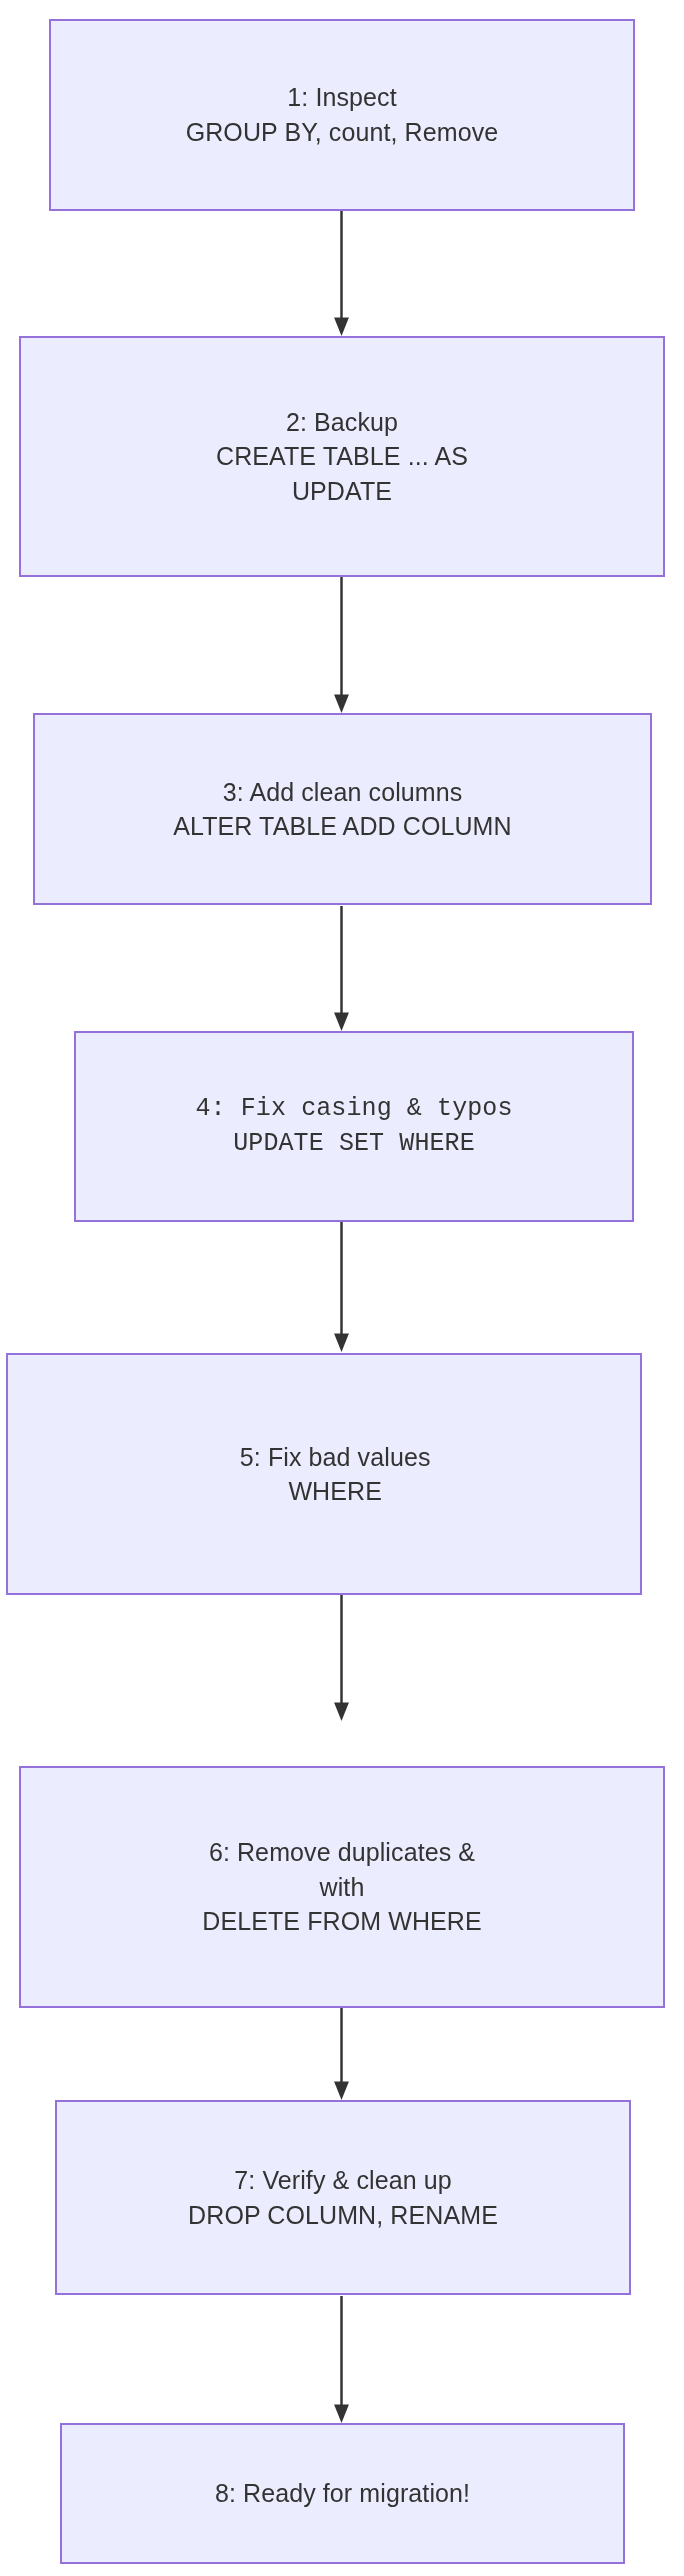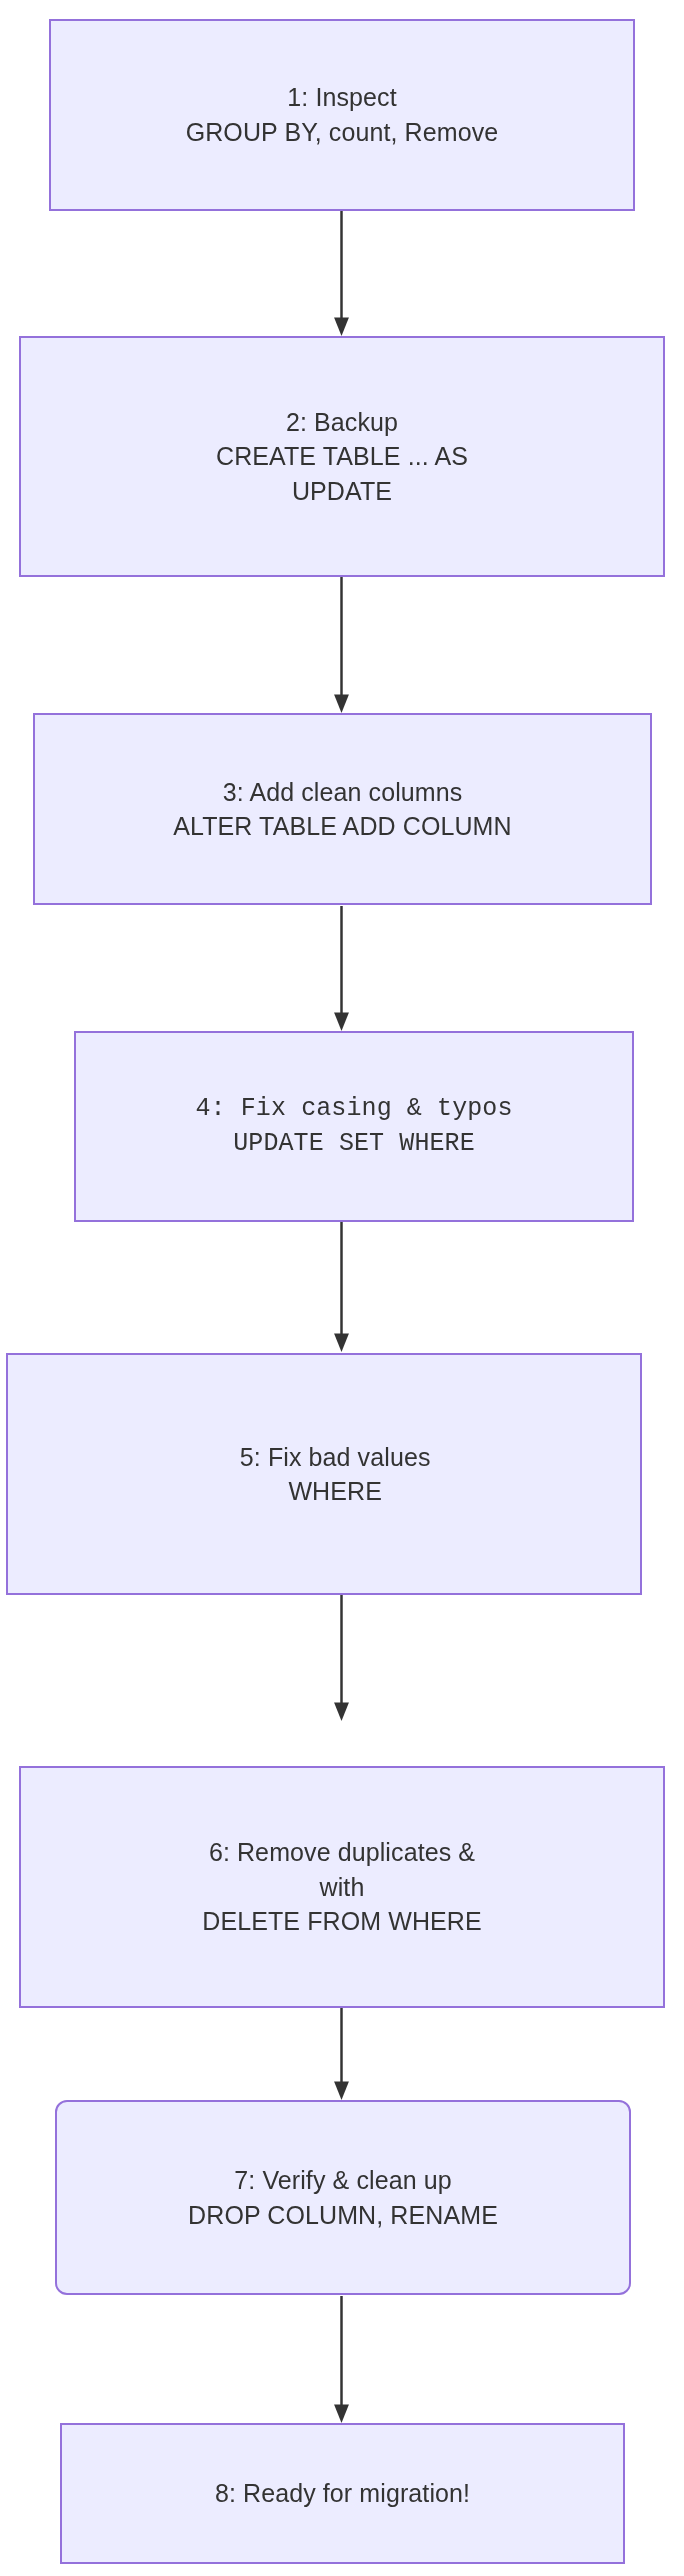--- a/index.html
+++ b/index.html
@@ -105,21 +105,21 @@
     </div>
     <div class="node" style="left: 6px; top: 1353px; width: 636px; height: 242px; padding-left: 31px;">
       <span class="line">5: Fix bad values</span>
       <span class="line">WHERE</span>
     </div>
     <div class="node" style="left: 19px; top: 1722px; width: 646px; height: 242px; margin-top: 44px;">
       <span class="line">6: Remove duplicates &amp;</span>
       <span class="line">with</span>
       <span class="line">DELETE FROM WHERE</span>
     </div>
-    <div class="node" style="left: 55px; top: 2100px; width: 576px; height: 195px; border-radius: 12px;">
+    <div class="node" style="left: 55px; top: 2100px; width: 576px; height: 195px;">
       <span class="line">7: Verify &amp; clean up</span>
       <span class="line">DROP COLUMN, RENAME</span>
     </div>
     <div class="node" style="left: 60px; top: 2423px; width: 565px; height: 141px;">
       <span class="line">8: Ready for migration!</span>
     </div>
   </div>
 
 
 </body></html>

